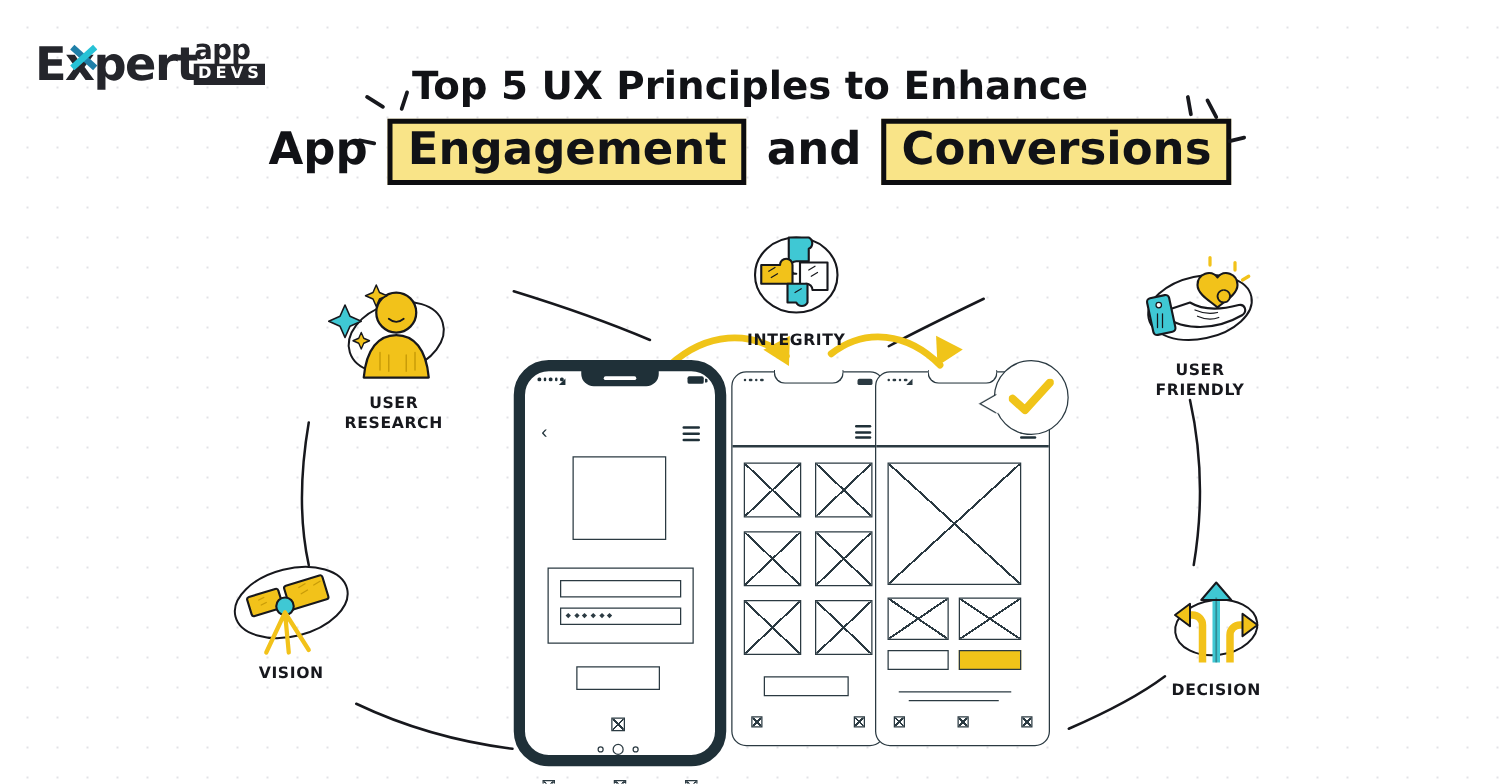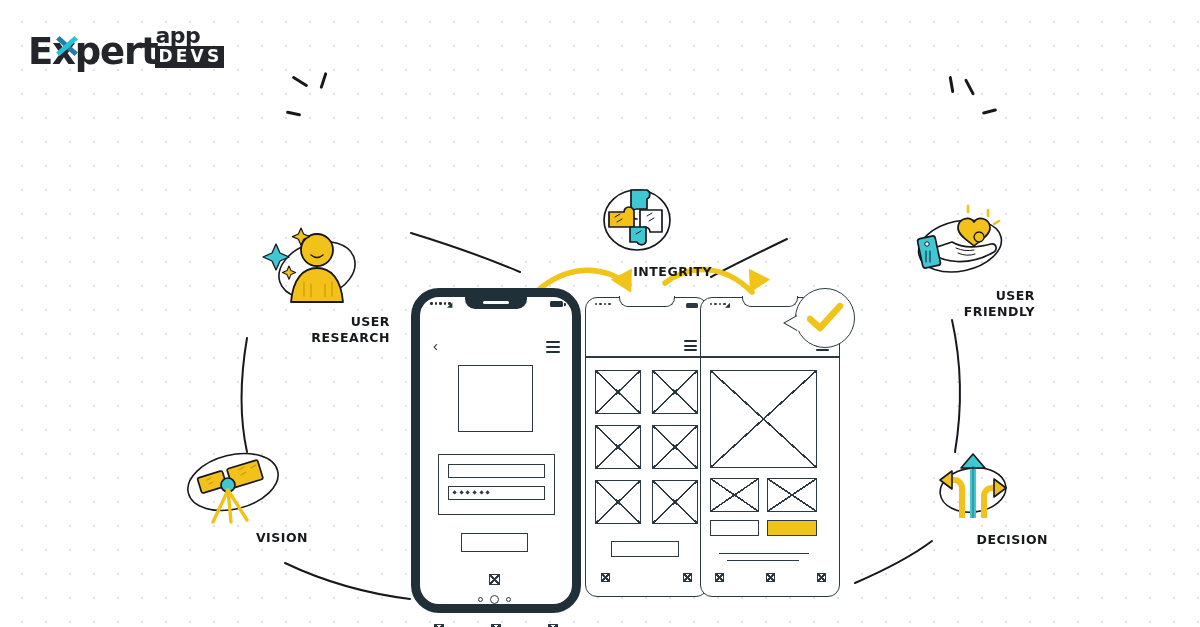--- a/index.html
+++ b/index.html
@@ -37,21 +37,21 @@
   #logo .rightstack {
     display: flex; flex-direction: column; align-items: stretch;
     margin-left: -2px; margin-bottom: 2px;
   }
   #logo .appword {
     font-size: 22px; font-weight: 800; color: #24252b; line-height: 0.92;
     letter-spacing: -0.5px; font-family: "DejaVu Sans", sans-serif;
   }
   #logo .devsbox {
     background: #24252b; color: #ffffff;
-    font-size: 17px; font-weight: 700; letter-spacing: 3.2px;
+    font-size: 13px; font-weight: 700; letter-spacing: 3.2px;
     padding: 1px 2px 1px 3px; text-align: center; line-height: 1.15;
     font-family: "DejaVu Sans", sans-serif;
   }
 
   
   #title-block {
     position: absolute; left: 0; top: 52px; width: 1200px;
     text-align: center;
   }
   .title-line1 {
@@ -70,21 +70,21 @@
     border: 4px solid #0d0d10;
     padding: 2px 12px 5px 12px;
     line-height: 1.05;
     display: inline-block;
   }
   .plainword { line-height: 1.05; display: inline-block; padding-bottom: 3px; }
 
   .sparkle { position: absolute; background: #17181d; border-radius: 2px; }
 
   
-  .node { position: absolute; width: 150px; text-align: right; }
+  .node { position: absolute; width: 150px; text-align: center; }
   .node .node-label {
     font-family: "DejaVu Sans", sans-serif;
     font-size: 12.5px; font-weight: 700; color: #17181d;
     letter-spacing: 0.5px; line-height: 1.25; margin-top: 4px;
     white-space: pre-line;
   }
 
   
   #phone {
     position: absolute; left: 411px; top: 288px;
@@ -181,20 +181,29 @@
     <svg class="xmark" viewBox="0 0 24 24">
       <path d="M2 3 L22 21" stroke="#1f7fa8" stroke-width="5.5" stroke-linecap="butt"></path>
       <path d="M22 3 L2 21" stroke="#27c2d6" stroke-width="5.5" stroke-linecap="butt"></path>
     </svg>
     <div class="rightstack">
       <div class="appword">app</div>
       <div class="devsbox">DEVS</div>
     </div>
   </div>
 
+  <div id="title-block">
+    <div class="title-line1">Top 5 UX Principles to Enhance</div>
+    <div class="title-line2">
+      <span class="plainword">App</span>
+      <span class="hl">Engagement</span>
+      <span class="plainword">and</span>
+      <span class="hl">Conversions</span>
+    </div>
+  </div>
 
   <div class="sparkle" style="left:291px; top:80px; width:18px; height:3px; transform:rotate(32deg);"></div>
   <div class="sparkle" style="left:322px; top:72px; width:3px; height:17px; transform:rotate(18deg);"></div>
   <div class="sparkle" style="left:286px; top:112px; width:15px; height:3px; transform:rotate(12deg);"></div>
   <div class="sparkle" style="left:950px; top:76px; width:3px; height:17px; transform:rotate(-10deg);"></div>
   <div class="sparkle" style="left:968px; top:78px; width:3px; height:18px; transform:rotate(-28deg);"></div>
   <div class="sparkle" style="left:982px; top:110px; width:15px; height:3px; transform:rotate(-14deg);"></div>
 
   <svg class="overlay">
     <g fill="none" stroke="#17181d" stroke-width="2" stroke-linecap="round">
@@ -257,21 +266,21 @@
       <circle cx="27" cy="40" r="2.2" fill="#ffffff" stroke="#17181d" stroke-width="1"></circle>
       <path d="M26,47 v11 M30,47 v11" stroke="#17181d" stroke-width="1" stroke-linecap="round"></path>
       <path d="M74,18 c-5,-7 -16,-3 -16,6 c0,8 12,14 16,18 c4,-4 16,-10 16,-18 c0,-9 -11,-13 -16,-6 z" fill="#f2c21a" stroke="#17181d" stroke-width="1.7" stroke-linejoin="round"></path>
       <path d="M79,28 a5,5 0 1 0 0.1,0" fill="#f2c21a" stroke="#17181d" stroke-width="1.4"></path>
       <path d="M68,8 v-6 M88,12 v-6 M94,20 l5,-3" stroke="#f2c21a" stroke-width="2.6" stroke-linecap="round"></path>
     </svg>
     <div class="node-label">USER
 FRIENDLY</div>
   </div>
 
-  <div class="node" style="left:898px; top:448px;">
+  <div class="node" style="left:898px; top:460px;">
     <svg class="iconsvg" width="110" height="80" viewBox="0 0 110 80">
       <ellipse cx="55" cy="42" rx="33" ry="22" fill="none" stroke="#17181d" stroke-width="1.6" transform="rotate(-7 55 42)"></ellipse>
       <path d="M55,70 V18" fill="none" stroke="#3fc8d4" stroke-width="6" stroke-linecap="butt"></path>
       <path d="M55,6 l12,14 h-24 z" fill="#3fc8d4" stroke="#17181d" stroke-width="1.6" stroke-linejoin="round"></path>
       <path d="M55,70 V18" fill="none" stroke="#17181d" stroke-width="1.4" opacity="0.35"></path>
       <path d="M44,70 V40 a8,8 0 0 0 -8,-8 h-10" fill="none" stroke="#f2c21a" stroke-width="6" stroke-linecap="butt"></path>
       <path d="M22,32 l12,-9 v18 z" fill="#f2c21a" stroke="#17181d" stroke-width="1.6" stroke-linejoin="round"></path>
       <path d="M66,70 V48 a8,8 0 0 1 8,-8 h10" fill="none" stroke="#f2c21a" stroke-width="6" stroke-linecap="butt"></path>
       <path d="M88,40 l-12,-9 v18 z" fill="#f2c21a" stroke="#17181d" stroke-width="1.6" stroke-linejoin="round"></path>
     </svg>

